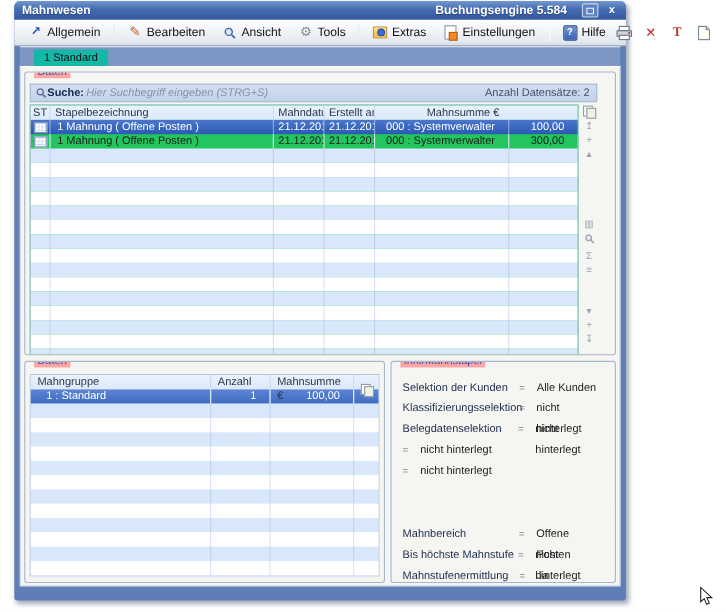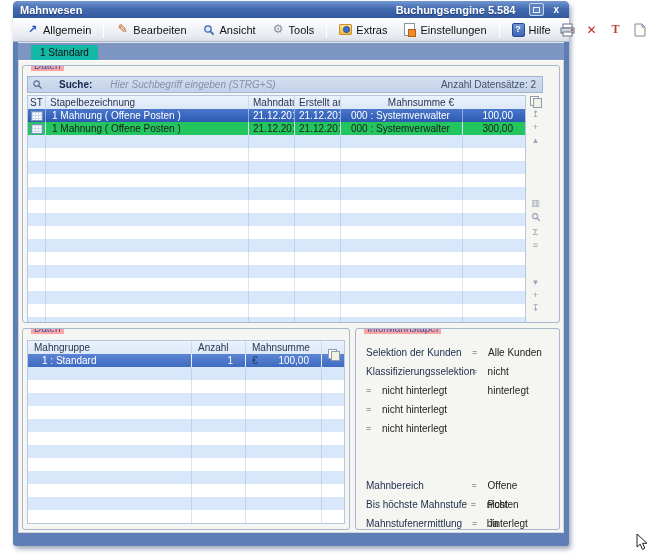--- a/index.html
+++ b/index.html
@@ -43,21 +43,21 @@
        padding:2px 9px 2px 9px;font-size:10px;color:#111;position:relative;z-index:2;}
   .panel{position:absolute;left:0;right:0;top:17px;bottom:0;background:#f5f5f2;border:1px solid #cfd5de;border-top:1px solid #fdfdfd;}
   
   .groupbox{position:absolute;border:1px solid #a9b6cf;border-radius:3px;overflow:hidden;}
   .legend{position:absolute;top:-1px;left:8px;transform:translateY(-45%);background:#fca5a5;padding:0 3px;
           color:#3356a8;font-size:10px;z-index:3;}
   .gb-upper{left:3px;right:3px;top:4px;height:258px;padding:10px 16px 4px 4px;box-sizing:border-box;}
   .gb-lower{left:3px;width:328px;top:267px;height:202px;padding:11px 4px 4px 4px;box-sizing:border-box;}
   .gb-info{left:336px;right:3px;top:267px;height:202px;padding:14px 8px 4px 10px;box-sizing:border-box;}
   
-  .searchbar{height:15px;display:flex;align-items:center;gap:16px;background:linear-gradient(#d3dff0,#c3d2e8);
+  .searchbar{height:15px;display:flex;align-items:center;gap:0;background:linear-gradient(#d3dff0,#c3d2e8);
              border:1px solid #9fb4d4;padding:0 6px 0 4px;margin-bottom:2px;}
   .s-label{font-weight:bold;color:#15264d;font-size:10px;}
   .s-input{flex:1;border:none;background:transparent;outline:none;font-size:10px;height:13px;
            font-family:"Liberation Sans","DejaVu Sans",sans-serif;color:#333;}
   .s-input::placeholder{font-style:italic;color:#8590ab;}
   .s-count{color:#44506e;font-size:10px;}
   
   .grid-wrap{display:flex;align-items:stretch;}
   .mgrid{flex:1;border:1px solid #b6c6de;background:#22c55e;}
   .mgrid-row{display:grid;grid-template-columns:18px 1fr 46px 46px 122px 62px;height:13px;line-height:13px;font-size:10px;}
@@ -484,20 +484,21 @@
             <span class="info-label">Selektion der Kunden</span>
             <span class="info-sep">=</span>
             <span class="info-value">Alle Kunden</span>
           </div>
           <div class="info-row">
             <span class="info-label">Klassifizierungsselektion</span>
             <span class="info-sep">=</span>
             <span class="info-value">nicht hinterlegt</span>
           </div>
           <div class="info-row">
+            <span class="info-label">Belegdatenselektion</span>
             <span class="info-sep">=</span>
             <span class="info-value">nicht hinterlegt</span>
           </div>
           <div class="info-row">
             <span class="info-sep">=</span>
             <span class="info-value">nicht hinterlegt</span>
           </div>
           <div class="info-row">
             <span class="info-sep">=</span>
             <span class="info-value">nicht hinterlegt</span>

